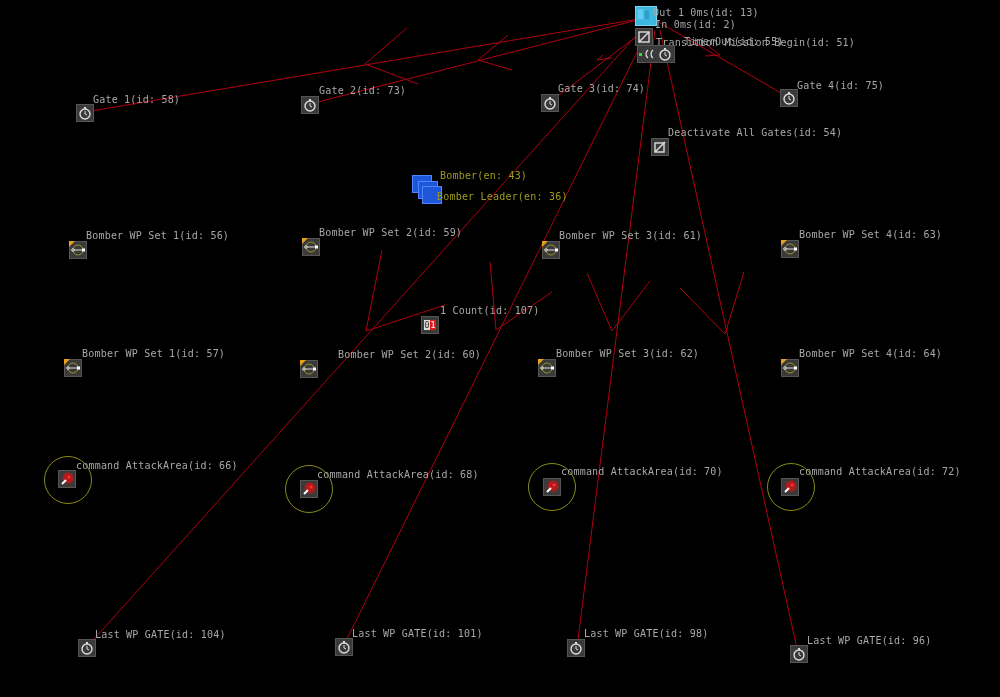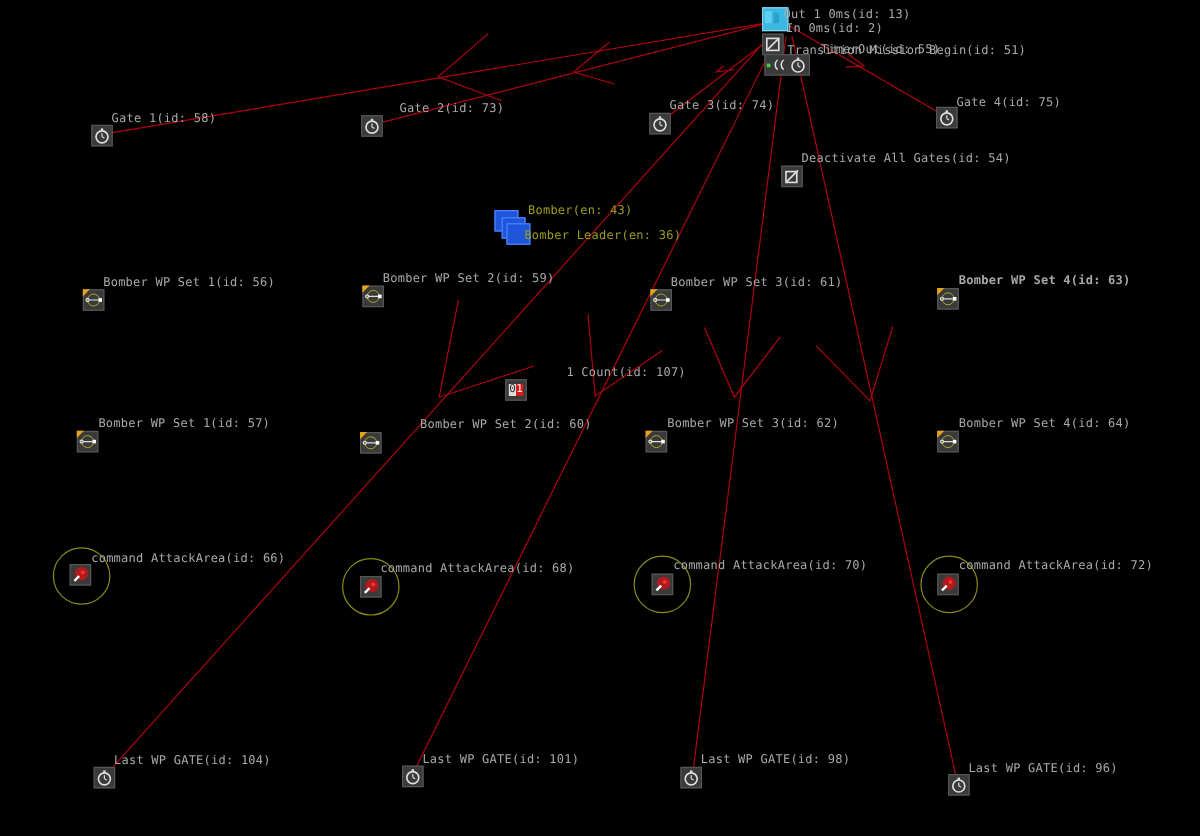--- a/index.html
+++ b/index.html
@@ -87,21 +87,21 @@
   <div class="label" style="left:93px;top:94px;">Gate 1(id: 58)</div>
 
   <div class="node" style="left:301px;top:96px;">
     <svg viewBox="0 0 16 16">
         <circle cx="8" cy="9" r="5" fill="none" stroke="#ddd" stroke-width="1.4"></circle>
         <line x1="8" y1="9" x2="8" y2="6" stroke="#ddd"></line>
         <line x1="8" y1="9" x2="10" y2="10" stroke="#ddd"></line>
         <rect x="7" y="2" width="2" height="2" fill="#ddd"></rect>
       </svg>
   </div>
-  <div class="label" style="left:333px;top:85px;">Gate 2(id: 73)</div>
+  <div class="label" style="left:319px;top:85px;">Gate 2(id: 73)</div>
 
   <div class="node" style="left:541px;top:94px;">
     <svg viewBox="0 0 16 16">
         <circle cx="8" cy="9" r="5" fill="none" stroke="#ddd" stroke-width="1.4"></circle>
         <line x1="8" y1="9" x2="8" y2="6" stroke="#ddd"></line>
         <line x1="8" y1="9" x2="10" y2="10" stroke="#ddd"></line>
         <rect x="7" y="2" width="2" height="2" fill="#ddd"></rect>
       </svg>
   </div>
   <div class="label" style="left:558px;top:83px;">Gate 3(id: 74)</div>
@@ -127,21 +127,21 @@
   <div class="unitblock" style="left:412px;top:175px;"></div>
   <div class="unitblock" style="left:418px;top:181px;"></div>
   <div class="unitblock" style="left:422px;top:186px;"></div>
   <div class="label unit" style="left:440px;top:170px;">Bomber(en: 43)</div>
   <div class="label unit" style="left:437px;top:175px;margin-top:16px;">Bomber Leader(en: 36)</div>
 
   <div class="counter" style="left:421px;top:316px;">
     <span style="left:2px;background:#ddd;color:#333;">0</span>
     <span style="left:8px;background:#e01818;color:#fff;">1</span>
   </div>
-  <div class="label" style="left:440px;top:305px;margin-left:32px;">1 Count(id: 107)</div>
+  <div class="label" style="left:440px;top:305px;">1 Count(id: 107)</div>
 
   <div class="node" style="left:69px;top:241px;">
     <div class="corner"></div>
     <svg viewBox="0 0 16 16">
         <circle cx="8" cy="8" r="5" fill="none" stroke="#b0a82a" stroke-width="0.8"></circle>
         <circle cx="3" cy="8" r="1.3" fill="none" stroke="#ddd"></circle>
         <line x1="4" y1="8" x2="12" y2="8" stroke="#ddd"></line>
         <rect x="12" y="6.5" width="3" height="3" fill="#fff"></rect>
       </svg>
   </div>
@@ -171,21 +171,21 @@
 
   <div class="node" style="left:781px;top:240px;">
     <div class="corner"></div>
     <svg viewBox="0 0 16 16">
         <circle cx="8" cy="8" r="5" fill="none" stroke="#b0a82a" stroke-width="0.8"></circle>
         <circle cx="3" cy="8" r="1.3" fill="none" stroke="#ddd"></circle>
         <line x1="4" y1="8" x2="12" y2="8" stroke="#ddd"></line>
         <rect x="12" y="6.5" width="3" height="3" fill="#fff"></rect>
       </svg>
   </div>
-  <div class="label" style="left:799px;top:229px;font-weight:bold;">Bomber WP Set 4(id: 63)</div>
+  <div class="label" style="left:799px;top:229px;">Bomber WP Set 4(id: 63)</div>
 
   <div class="node" style="left:64px;top:359px;">
     <div class="corner"></div>
     <svg viewBox="0 0 16 16">
         <circle cx="8" cy="8" r="5" fill="none" stroke="#b0a82a" stroke-width="0.8"></circle>
         <circle cx="3" cy="8" r="1.3" fill="none" stroke="#ddd"></circle>
         <line x1="4" y1="8" x2="12" y2="8" stroke="#ddd"></line>
         <rect x="12" y="6.5" width="3" height="3" fill="#fff"></rect>
       </svg>
   </div>
@@ -193,21 +193,21 @@
 
   <div class="node" style="left:300px;top:360px;">
     <div class="corner"></div>
     <svg viewBox="0 0 16 16">
         <circle cx="8" cy="8" r="5" fill="none" stroke="#b0a82a" stroke-width="0.8"></circle>
         <circle cx="3" cy="8" r="1.3" fill="none" stroke="#ddd"></circle>
         <line x1="4" y1="8" x2="12" y2="8" stroke="#ddd"></line>
         <rect x="12" y="6.5" width="3" height="3" fill="#fff"></rect>
       </svg>
   </div>
-  <div class="label" style="left:330px;top:349px;padding-left:20px;">Bomber WP Set 2(id: 60)</div>
+  <div class="label" style="left:318px;top:349px;padding-left:20px;">Bomber WP Set 2(id: 60)</div>
 
   <div class="node" style="left:538px;top:359px;">
     <div class="corner"></div>
     <svg viewBox="0 0 16 16">
         <circle cx="8" cy="8" r="5" fill="none" stroke="#b0a82a" stroke-width="0.8"></circle>
         <circle cx="3" cy="8" r="1.3" fill="none" stroke="#ddd"></circle>
         <line x1="4" y1="8" x2="12" y2="8" stroke="#ddd"></line>
         <rect x="12" y="6.5" width="3" height="3" fill="#fff"></rect>
       </svg>
   </div>

